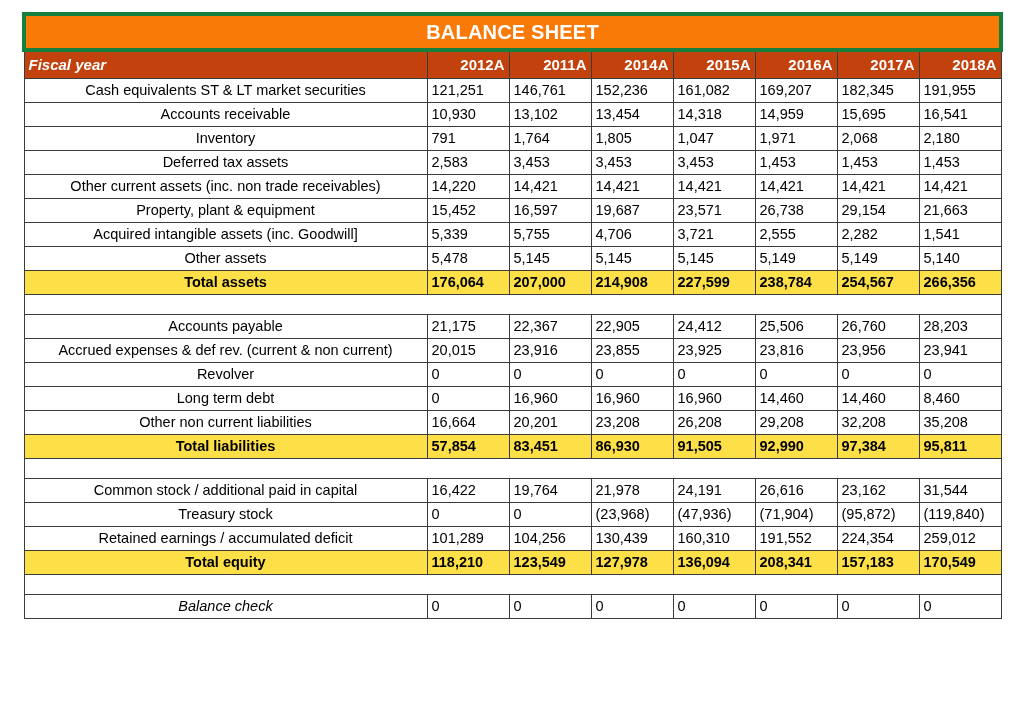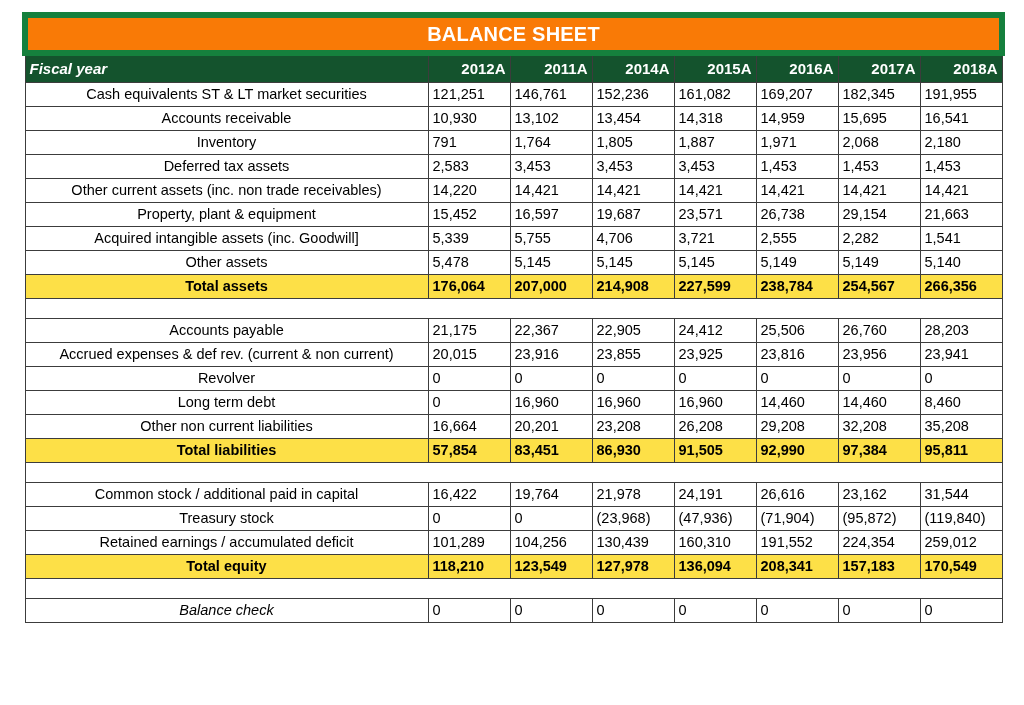--- a/index.html
+++ b/index.html
@@ -49,26 +49,26 @@
   
   tr.title-row td {
     background: #F97A06;
     color: #ffffff;
     font-weight: bold;
     font-size: 20px;
     text-align: center;
     height: 32px;
     line-height: 32px;
     letter-spacing: 0.2px;
-    border: 6px solid #15803d;
+    border: 4px solid #15803d;
   }
 
   
   tr.hdr-row td {
-    background: #14532d;
+    background: #c2410c;
     color: #ffffff;
     font-weight: bold;
     height: 26px;
     line-height: 26px;
     font-size: 15px;
   }
   tr.hdr-row td.label-cell { text-align: left; }
   tr.hdr-row td.val-cell  { text-align: right; }
 
   tr.hdr-year td.label-cell { font-style: italic; }
@@ -151,21 +151,21 @@
           <td class="val-cell">14,318</td>
           <td class="val-cell">14,959</td>
           <td class="val-cell">15,695</td>
           <td class="val-cell">16,541</td>
         </tr>
         <tr class="data-row">
           <td class="label-cell">Inventory</td>
           <td class="val-cell">791</td>
           <td class="val-cell">1,764</td>
           <td class="val-cell">1,805</td>
-          <td class="val-cell">1,887</td>
+          <td class="val-cell">1,047</td>
           <td class="val-cell">1,971</td>
           <td class="val-cell">2,068</td>
           <td class="val-cell">2,180</td>
         </tr>
         <tr class="data-row">
           <td class="label-cell">Deferred tax assets</td>
           <td class="val-cell">2,583</td>
           <td class="val-cell">3,453</td>
           <td class="val-cell">3,453</td>
           <td class="val-cell">3,453</td>

